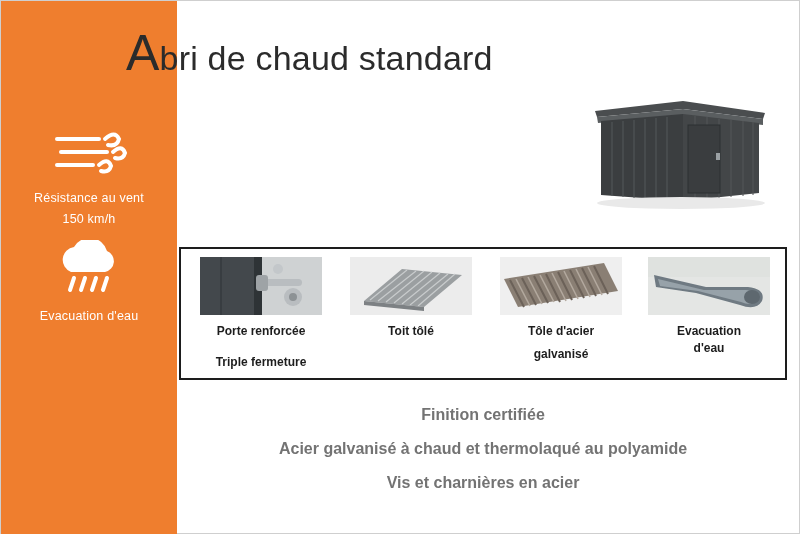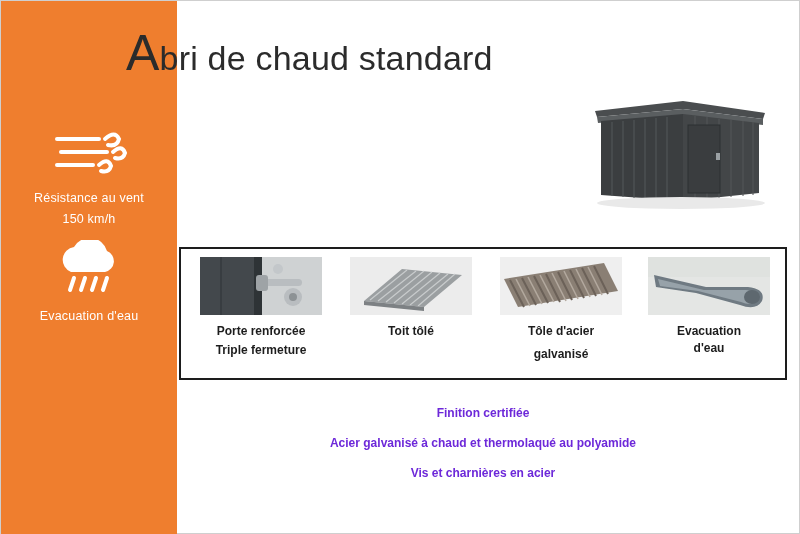--- a/index.html
+++ b/index.html
@@ -123,23 +123,23 @@
 
   
   .certs {
     position: absolute;
     left: 178px;
     top: 405px;
     width: 608px;
     text-align: center;
   }
   .certs .c-line {
-    font-size: 12px;
+    font-size: 16px;
     font-weight: bold;
-    color: #6d28d9;
+    color: #737373;
     margin-bottom: 16px;
   }
 
   svg { display: block; }
 </style>
 </head>
 <body>
 
 <div class="page">
 
@@ -230,21 +230,21 @@
           <rect x="20" y="0" width="2" height="58" fill="#383d41"></rect>
 
           <rect x="58" y="22" width="44" height="7" rx="3.5" fill="#b9bdc0"></rect>
           <rect x="56" y="18" width="12" height="16" rx="3" fill="#9ea3a6"></rect>
           <circle cx="93" cy="40" r="9" fill="#b9bdc0"></circle>
           <circle cx="93" cy="40" r="4" fill="#8d9295"></circle>
           <circle cx="78" cy="12" r="5" fill="#c3c7ca"></circle>
         </svg>
       </div>
       <div class="cap-line">Porte renforcée</div>
-      <div class="cap-line" style="margin-top:4px">Triple fermeture</div>
+      <div class="cap-line" style="margin-top:16px">Triple fermeture</div>
     </div>
 
     <div class="strip-cell cell-2">
       <div class="thumb">
         <svg width="122" height="58" viewBox="0 0 122 58">
           <rect x="0" y="0" width="122" height="58" fill="#ececec"></rect>
           <polygon points="14,44 52,12 112,18 74,50" fill="#9b9fa1"></polygon>
           <g stroke="#c9cccd" stroke-width="1.2">
             <line x1="20" y1="43" x2="57" y2="13"></line>
             <line x1="28" y1="44" x2="66" y2="14"></line>

